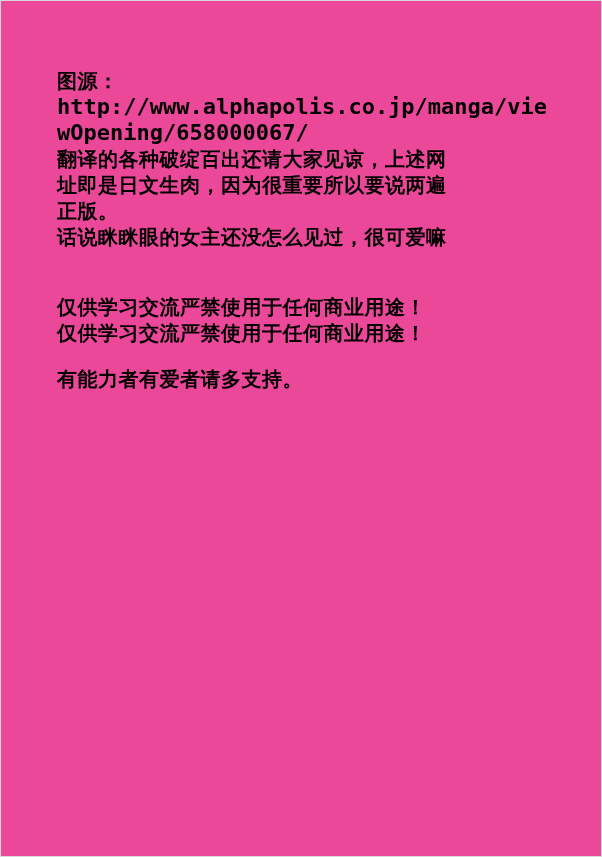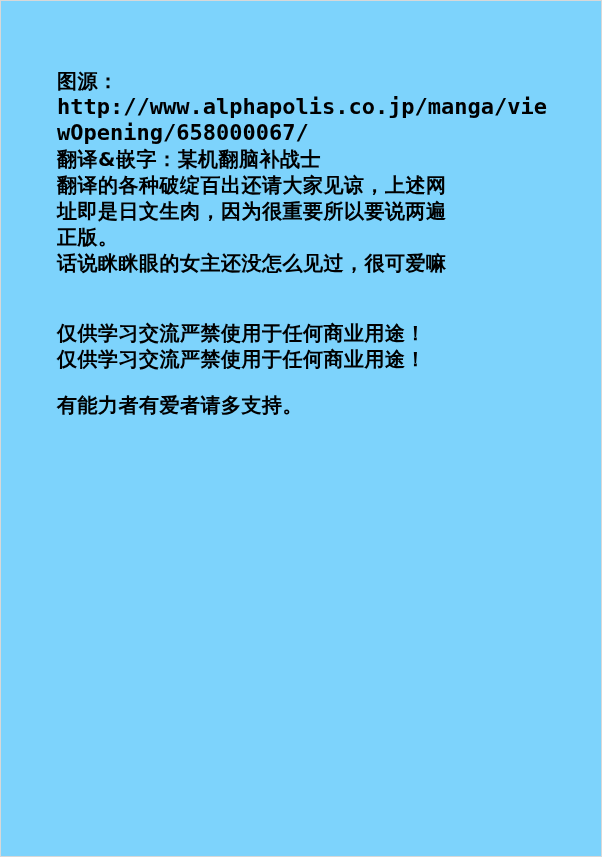--- a/index.html
+++ b/index.html
@@ -11,21 +11,21 @@
     width: 602px;
     height: 857px;
     font-family: "DejaVu Sans", sans-serif;
     color: #000000;
     overflow: hidden;
   }
   .page {
     position: relative;
     width: 602px;
     height: 857px;
-    background: #7dd3fc;
+    background: #ec4899;
     box-sizing: border-box;
   }
   .page-border {
     position: absolute;
     left: 0;
     top: 0;
     width: 602px;
     height: 857px;
     border: 1px solid #d8d8d8;
     box-sizing: border-box;
@@ -71,21 +71,20 @@
 
   <div class="text-block">
 
     <div class="group">
       <div class="line">图源：</div>
       <div class="line mono">http://www.alphapolis.co.jp/manga/vie</div>
       <div class="line mono">wOpening/658000067/</div>
     </div>
 
     <div class="group">
-      <div class="line">翻译&amp;嵌字：某机翻脑补战士</div>
       <div class="line">翻译的各种破绽百出还请大家见谅，上述网</div>
       <div class="line">址即是日文生肉，因为很重要所以要说两遍</div>
       <div class="line">正版。</div>
       <div class="line">话说眯眯眼的女主还没怎么见过，很可爱嘛</div>
     </div>
 
     <div class="gap-large"></div>
 
     <div class="group">
       <div class="line">仅供学习交流严禁使用于任何商业用途！</div>

